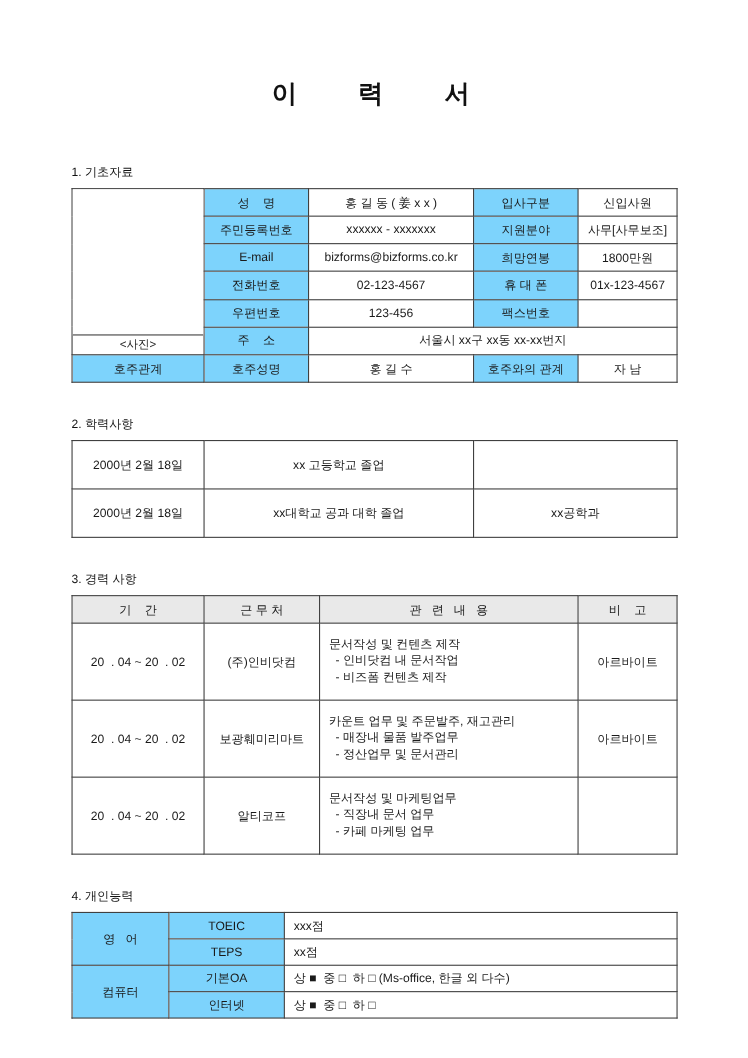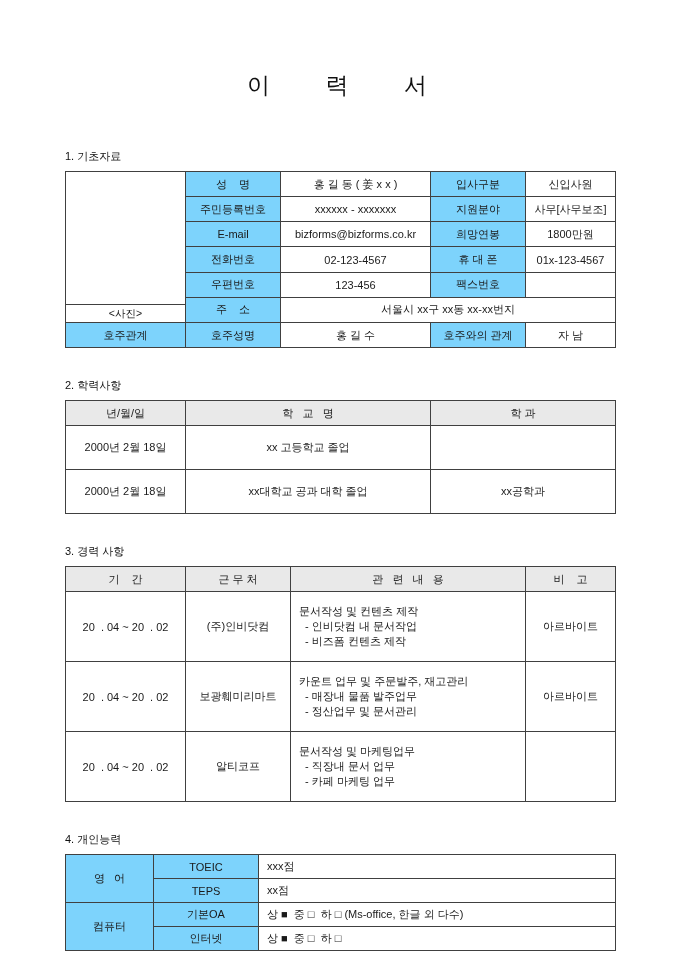--- a/index.html
+++ b/index.html
@@ -16,21 +16,21 @@
   }
   .page {
     box-sizing: border-box;
     width: 680px;
     height: 962px;
     padding: 52px 65px 0 65px;
   }
   .doc-title {
     text-align: center;
     font-size: 23px;
-    font-weight: normal;
+    font-weight: bold;
     letter-spacing: 6px;
     margin: 18px 0 48px 0;
     white-space: pre;
     color: #111;
   }
   .section-heading {
     font-size: 11px;
     font-weight: normal;
     margin: 12px 0 7px 0;
     color: #111;
@@ -166,25 +166,20 @@
 
   <div class="sec">
     <div class="section-heading">2. 학력사항</div>
     <table>
       <colgroup>
         <col style="width:120px">
           <col style="width:245px">
           <col style="width:185px">
       </colgroup>
       <tbody>
-        <tr>
-          <td class="hdr">년/월/일</td>
-          <td class="hdr">학   교   명</td>
-          <td class="hdr">학 과</td>
-        </tr>
         <tr class="edu-row">
           <td class="val">2000년 2월 18일</td>
           <td class="val">xx 고등학교 졸업</td>
           <td class="val"></td>
         </tr>
         <tr class="edu-row">
           <td class="val">2000년 2월 18일</td>
           <td class="val">xx대학교 공과 대학 졸업</td>
           <td class="val">xx공학과</td>
         </tr>

